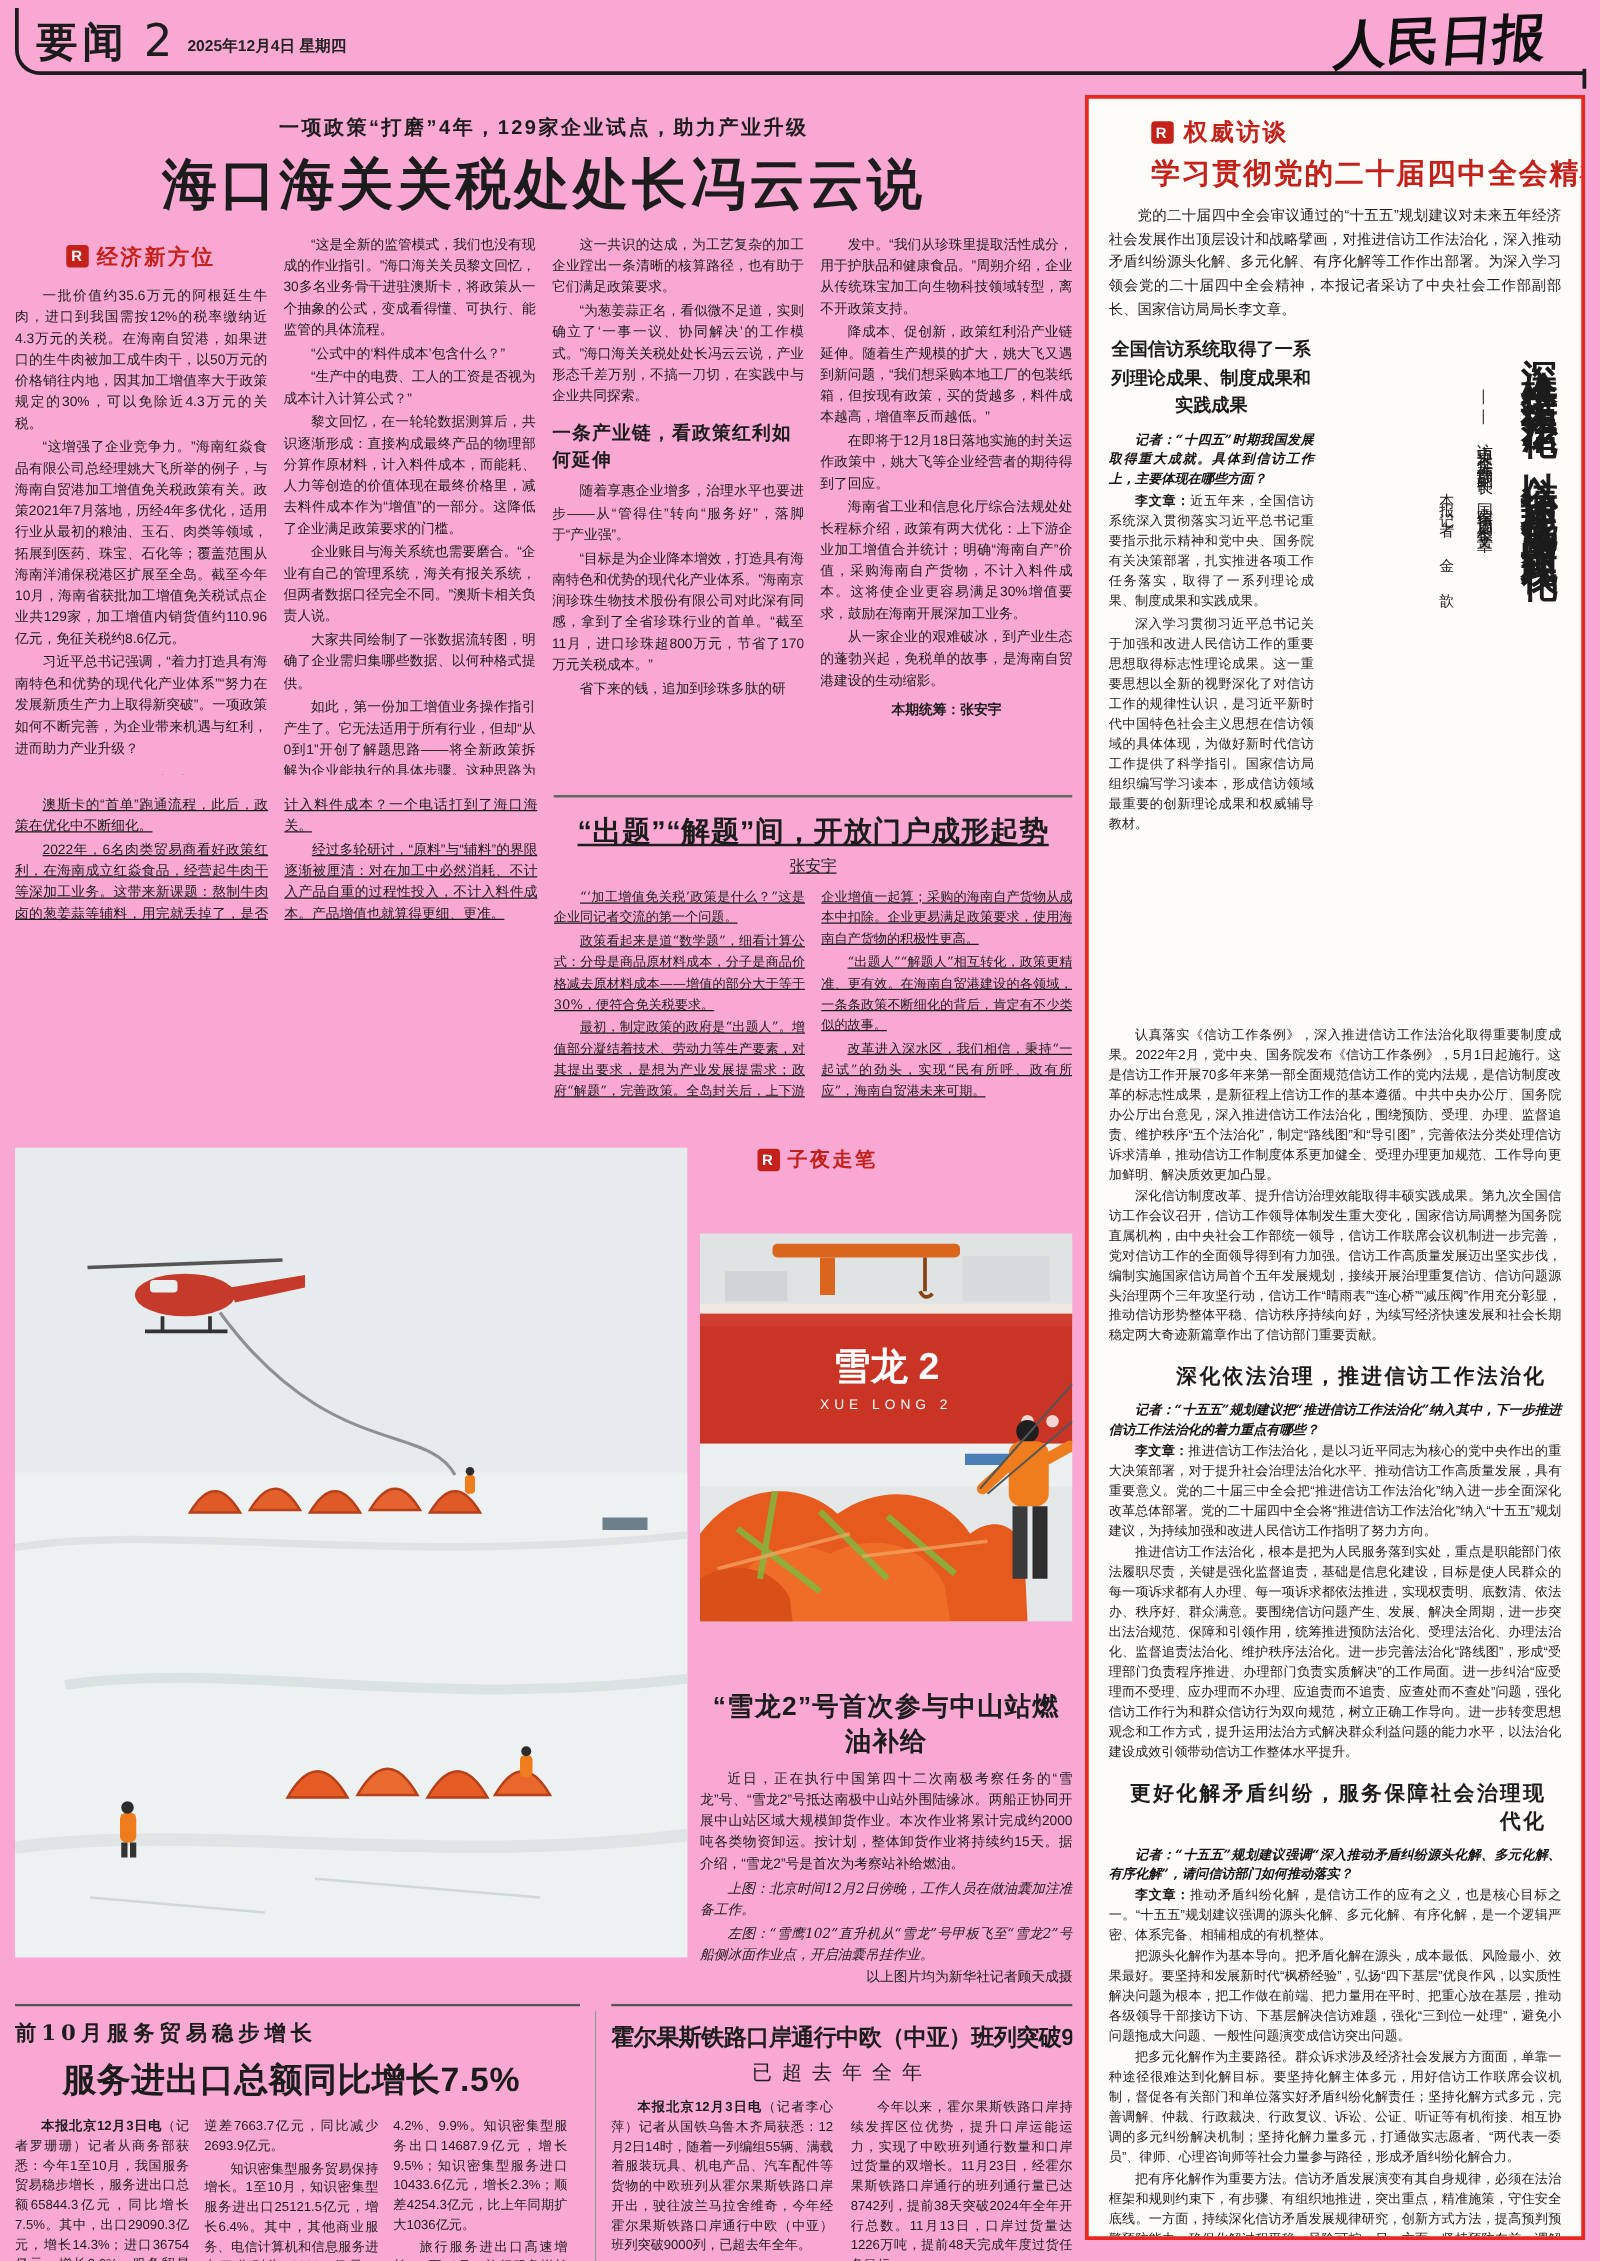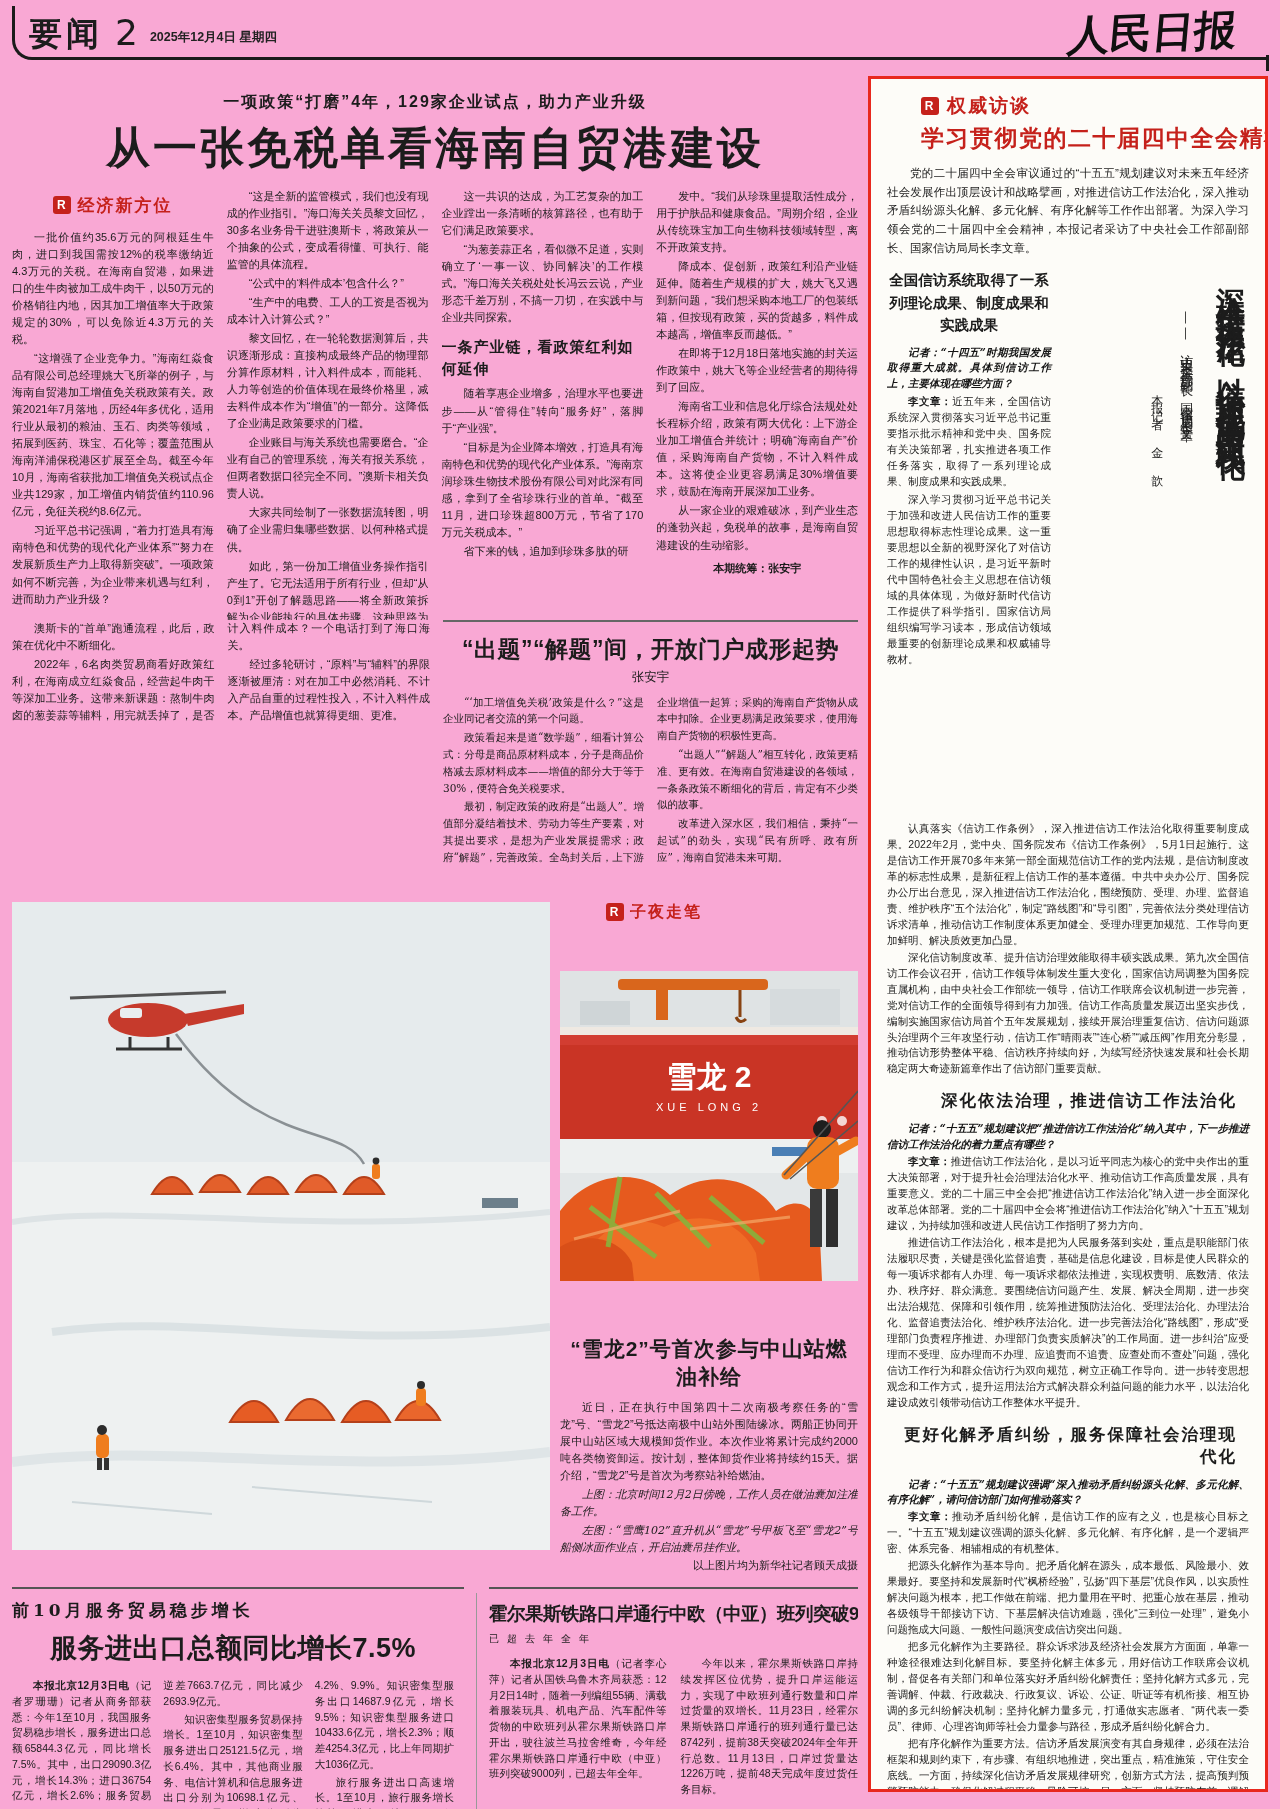--- a/index.html
+++ b/index.html
@@ -33,21 +33,21 @@
   .four-cols { display:flex; gap:13px; height:432px; overflow:hidden; margin-top:12px; }
   .ncol { flex:1; overflow:hidden; }
   .econ-label { color:#c5211b; font-weight:900; font-size:17px; text-align:center; margin:6px 0 12px;
                 display:flex; align-items:center; justify-content:center; gap:6px; letter-spacing:2px; }
   .rlogo { display:inline-block; width:18px; height:18px; background:#c5211b; color:#fff; border-radius:3px;
            font-size:12px; font-weight:900; line-height:18px; text-align:center; flex:none; }
   h3.sub { font-size:15px; font-weight:900; margin:10px 0 6px; line-height:1.45; letter-spacing:1px; }
   .coord { text-align:center; font-size:11px; text-indent:0; margin-top:6px; }
   .coord b { font-weight:700; }
 
-  .row-b { display:flex; gap:13px; height:272px; overflow:hidden; margin-top:0; }
+  .row-b { display:flex; gap:13px; height:272px; overflow:hidden; margin-top:16px;text-decoration:underline; }
   .cont-cols { width:418px; flex:none; column-count:2; column-gap:13px; height:100%; overflow:hidden; }
   .essay { flex:1; border-top:2px solid #666; padding-top:8px; overflow:hidden; }
   .essay h2 { font-size:23px; font-weight:900; text-align:center; margin:4px 0 4px; letter-spacing:0.5px; white-space:nowrap; }
   .essay-by { text-align:center; font-family:"DejaVu Serif", serif; font-size:12.5px; margin:2px 0 8px; }
   .essay-cols { column-count:2; column-gap:13px; height:172px; overflow:hidden; }
   .essay-cols p { font-family:"DejaVu Serif", serif; font-size:10.5px; line-height:1.6; }
 
   
   .row-c { display:flex; gap:10px; margin-top:10px; }
   .photo-left { width:538px; flex:none; height:648px; }
@@ -65,21 +65,21 @@
   .row-d { display:flex; margin-top:14px; height:248px; overflow:hidden; }
   .svc { width:452px; flex:none; border-top:2px solid #555; padding:10px 10px 0 0; }
   .svc-kicker { font-size:17px; font-weight:700; letter-spacing:4px; font-family:"DejaVu Serif", serif; }
   .svc h2 { text-align:center; font-size:27px; font-weight:900; margin:8px 0 12px; letter-spacing:0.5px; white-space:nowrap; }
   .svc-cols { column-count:3; column-gap:12px; height:152px; overflow:hidden; }
   .svc-cols p, .rail-cols p { font-size:10.5px; line-height:1.5; }
   .lead-b { font-weight:900; }
   .vdiv { border-left:1px solid #999; margin:6px 12px 0; }
   .rail { flex:1; border-top:2px solid #555; padding-top:10px; overflow:hidden; }
   .rail h2 { font-size:18.5px; font-weight:900; text-align:center; margin:2px 0 2px; white-space:nowrap; letter-spacing:-0.5px; }
-  .rail-sub { text-align:left; font-family:"DejaVu Serif", serif; font-size:10px; letter-spacing:8px; margin:6px 0 10px; }
+  .rail-sub { text-align:center; font-family:"DejaVu Serif", serif; font-size:16px; letter-spacing:8px; margin:6px 0 10px; }
   .rail-cols { column-count:2; column-gap:14px; height:152px; overflow:hidden; }
 
   
   .red-box { flex:1; border:3px solid #e8281e; height:1716px; overflow:hidden; padding:14px 16px 10px; background:#fdfcf8; }
   .rb-label { display:flex; align-items:center; gap:8px; color:#c5211b; font-size:19px; font-weight:900;
               letter-spacing:2px; padding-left:34px; margin-bottom:4px; }
   .rb-theme { color:#c5211b; font-size:23px; font-weight:700; letter-spacing:1.5px; padding-left:34px; margin-bottom:10px; white-space:nowrap; }
   .rb-intro { font-size:11.5px; line-height:1.62; }
   .rb-mid { display:flex; margin-top:8px; }
   .rb-narrow { flex:1; padding-right:10px; overflow:hidden; }
@@ -108,21 +108,21 @@
     </div>
     <div class="masthead">人民日报</div>
   </header>
 
   <div class="content">
 
     <div class="left-zone">
 
       <div class="lead-head">
         <div class="kicker">一项政策“打磨”4年，129家企业试点，助力产业升级</div>
-        <h1>从一张免税单看海南自贸港建设</h1>
+        <h1>海口海关关税处处长冯云云说</h1>
       </div>
 
       <div class="four-cols">
         <div class="ncol">
           <div class="econ-label">
             <span class="rlogo">R</span>
             <span>经济新方位</span>
           </div>
           <p>一批价值约35.6万元的阿根廷生牛肉，进口到我国需按12%的税率缴纳近4.3万元的关税。在海南自贸港，如果进口的生牛肉被加工成牛肉干，以50万元的价格销往内地，因其加工增值率大于政策规定的30%，可以免除近4.3万元的关税。</p>
           <p>“这增强了企业竞争力。”海南红焱食品有限公司总经理姚大飞所举的例子，与海南自贸港加工增值免关税政策有关。政策2021年7月落地，历经4年多优化，适用行业从最初的粮油、玉石、肉类等领域，拓展到医药、珠宝、石化等；覆盖范围从海南洋浦保税港区扩展至全岛。截至今年10月，海南省获批加工增值免关税试点企业共129家，加工增值内销货值约110.96亿元，免征关税约8.6亿元。</p>

